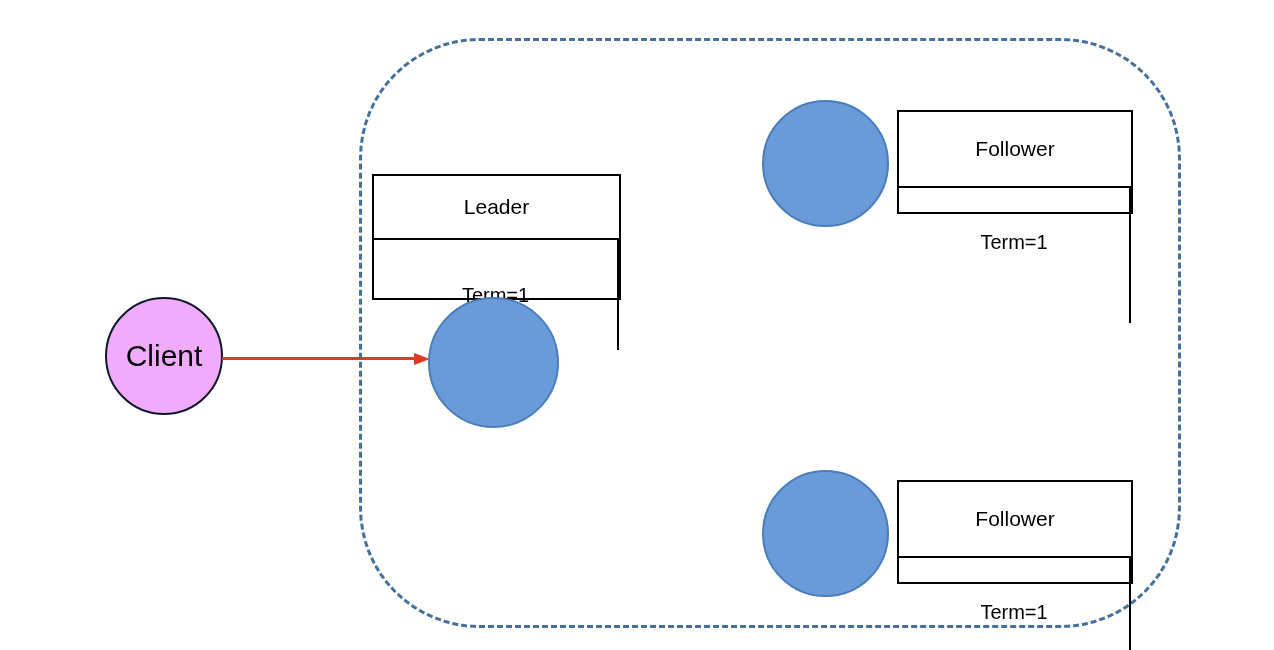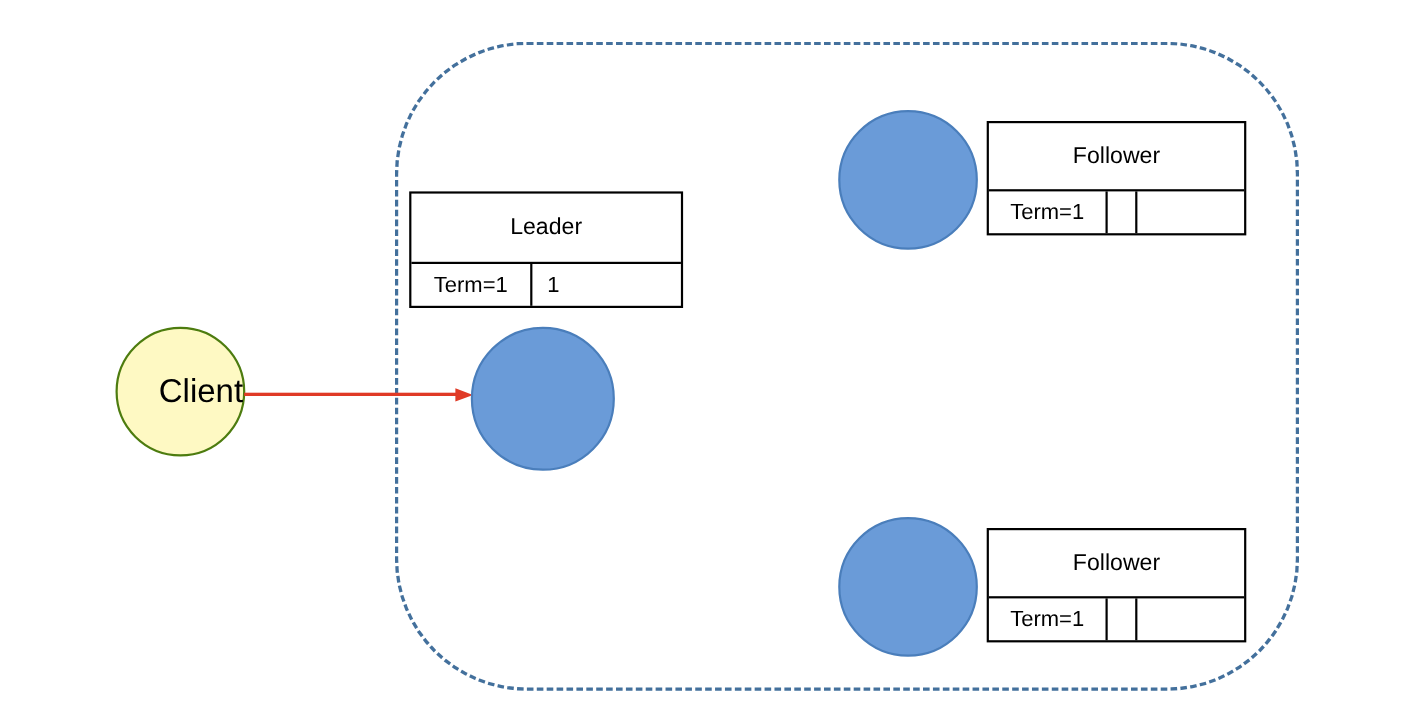--- a/index.html
+++ b/index.html
@@ -34,23 +34,22 @@
   
   .node {
     position: absolute;
     border-radius: 50%;
     box-sizing: border-box;
     display: flex;
     align-items: center;
     justify-content: center;
   }
   .node-client {
-    background: #fef9c3;
-    border: 2px solid #4d7c0f;
-    justify-content: flex-end;
+    background: #f0abfc;
+    border: 2px solid #0f172a;
   }
   .node-server {
     background: #6A9BD8;
     border: 2px solid #4A7EBB;
   }
   .node-label {
     font-size: 30px;
     color: #000000;
     line-height: 1;
     white-space: nowrap;
@@ -71,48 +70,48 @@
     align-items: center;
     justify-content: center;
     border-bottom: 2px solid #000000;
     font-size: 21px;
     color: #000000;
     box-sizing: border-box;
   }
   .state-row {
     flex: 1 1 auto;
     display: flex;
-    flex-direction: row;
+    flex-direction: column;
     box-sizing: border-box;
   }
   .state-cell {
     display: flex;
     align-items: center;
     justify-content: center;
     font-size: 20px;
     color: #000000;
     box-sizing: border-box;
     border-right: 2px solid #000000;
     overflow: hidden;
     white-space: nowrap;
   }
   .state-cell:last-child {
     border-right: none;
   }
 
   
-  #leader-table { left: 372px; top: 174px; width: 249px; height: 106px; text-align: right; }
+  #leader-table { left: 372px; top: 174px; width: 249px; height: 126px; text-align: right; }
   #leader-table .state-title { height: 64px; }
   #leader-table .cell-term  { flex: 0 0 110px; }
   #leader-table .cell-index { flex: 0 0 38px; }
   #leader-table .cell-entry { flex: 1 1 auto; }
 
   
   .follower-table { width: 236px; height: 104px; }
-  .follower-table .state-title { height: 62px; }
+  .follower-table .state-title { height: 76px; }
   .follower-table .cell-term  { flex: 0 0 108px; }
   .follower-table .cell-index { flex: 0 0 27px; }
   .follower-table .cell-entry { flex: 1 1 auto; }
 
   #follower-table-1 { left: 897px; top: 110px; }
   #follower-table-2 { left: 897px; top: 480px; }
 
   
   #node-client    { left: 105px; top: 297px; width: 118px; height: 118px; }
   #node-leader    { left: 428px; top: 297px; width: 131px; height: 131px; }

